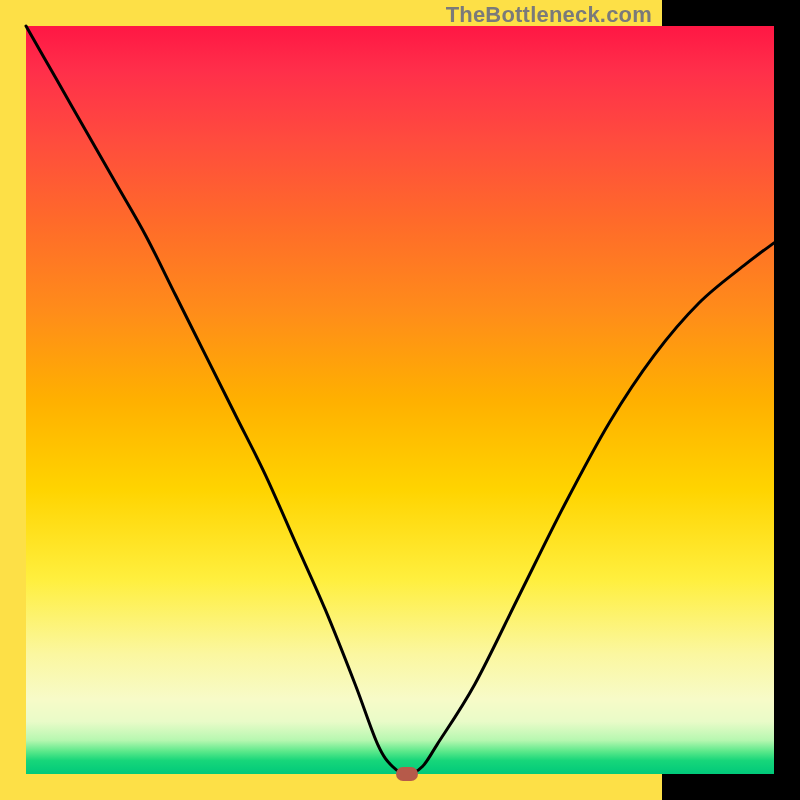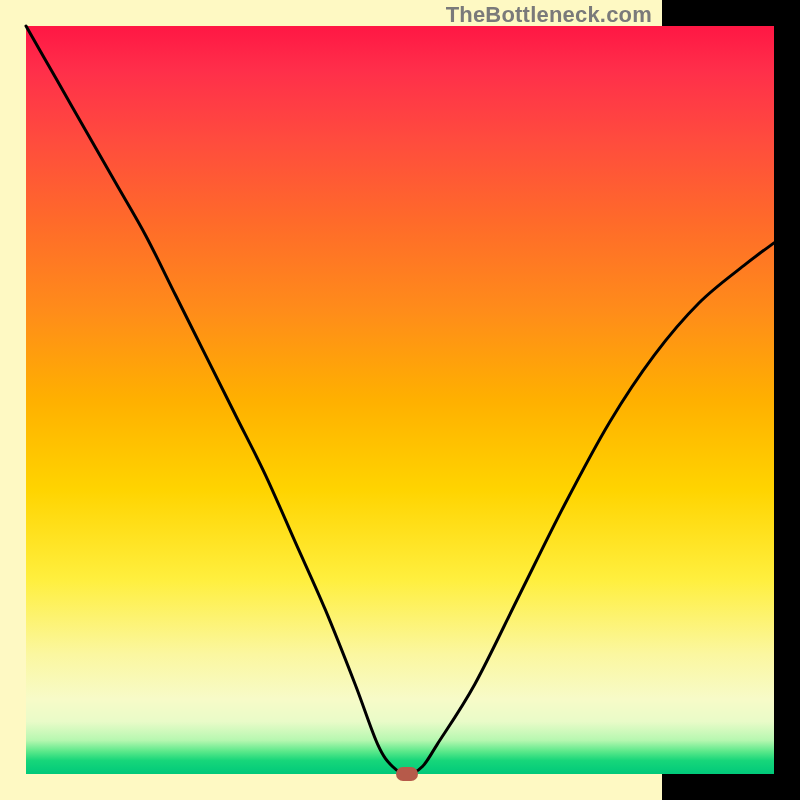--- a/index.html
+++ b/index.html
@@ -9,21 +9,21 @@
     height: 800px;
     background: #000;
     overflow: hidden;
   }
   .frame {
     position: absolute;
     left: 0;
     top: 0;
     width: 662px;
     height: 800px;
-    background: #fef9c3;
+    background: #fde047;
   }
   .plot-area {
     position: absolute;
     left: 26px;
     top: 26px;
     width: 748px;
     height: 748px;
     
     background: linear-gradient(
       to bottom,

